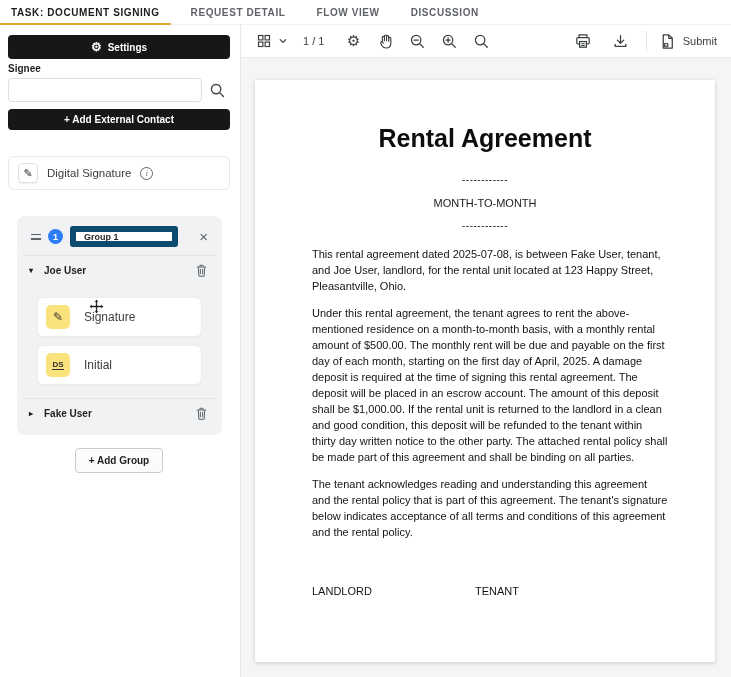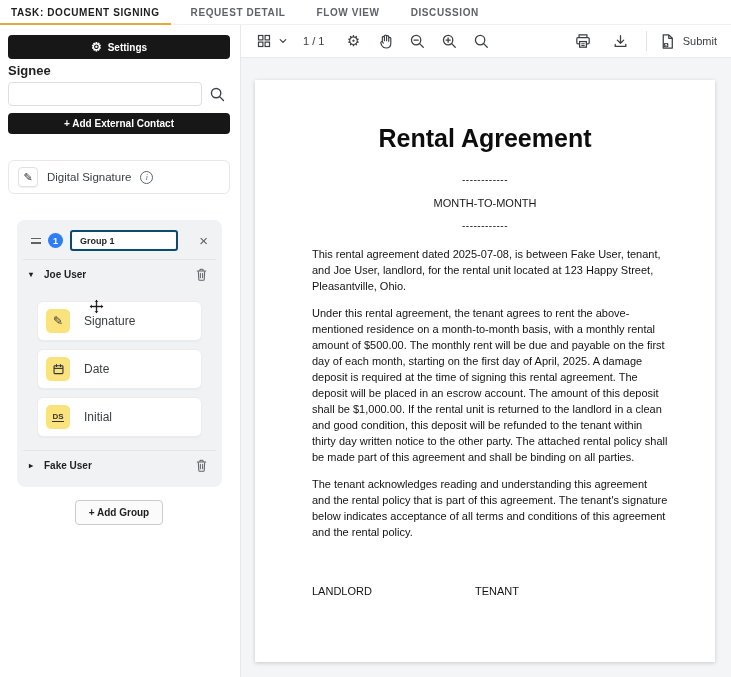--- a/index.html
+++ b/index.html
@@ -22,21 +22,21 @@
   .main { display:flex; height:652px; }
   .sidebar { width:241px; min-width:241px; background:#fff; padding:5px 10px 0 8px;
              border-right:1px solid #e6e8ea; overflow:hidden; }
   .rightcol { flex:1; display:flex; flex-direction:column; }
   
   .btn-black { display:flex; align-items:center; justify-content:center; gap:6px;
       width:100%; background:#171717; color:#fff; border:none; border-radius:4px;
       font-size:10px; font-weight:bold; font-family:inherit; cursor:pointer; }
   .settings-btn { height:24px; margin-top:5px; }
   .gear-glyph { font-size:12px; line-height:1; }
-  .signee-label { font-size:13px; font-weight:bold; color:#1f1f1f; margin:4px 0 3px; }
+  .signee-label { font-size:10px; font-weight:bold; color:#1f1f1f; margin:4px 0 3px; }
   .signee-row { display:flex; align-items:center; gap:2px; }
   .signee-input { flex:1; height:24px; border:1px solid #dcdee0; border-radius:4px;
       font-size:11px; padding:0 8px; font-family:inherit; outline:none; }
   .iconbtn { background:none; border:none; cursor:pointer; display:flex;
       align-items:center; justify-content:center; padding:0; color:#3c4043; }
   .search-btn { width:26px; height:26px; }
   .add-contact-btn { height:21px; margin-top:6px; }
   .ds-card { margin-top:26px; height:34px; border:1px solid #e7e8ea; border-radius:6px;
       display:flex; align-items:center; gap:9px; padding:0 9px; background:#fff; }
   .ds-pencil-box { width:20px; height:20px; border:1px solid #dfe1e3; border-radius:4px;
@@ -48,21 +48,21 @@
       color:#5f6368; font-family:"Liberation Serif", serif; font-style:italic; }
   
   .group-panel { margin:26px 8px 0 9px; background:#f1f2f4; border-radius:8px;
       padding:8px 6px 8px 6px; }
   .group-header { display:flex; align-items:center; gap:7px; padding:2px 4px 8px 8px; }
   .drag-handle { display:flex; flex-direction:column; gap:3px; cursor:grab; }
   .drag-handle span { display:block; width:10px; height:1.5px; background:#5f6368; }
   .order-badge { width:15px; height:15px; border-radius:50%; background:#2E7CF6;
       color:#fff; font-size:9px; font-weight:bold; display:flex; align-items:center;
       justify-content:center; flex:none; }
-  .group-name-input { width:108px; height:21px; border:2px solid #0c4a6e;
+  .group-name-input { width:108px; height:21px; border:6px solid #0c4a6e;
       border-radius:3px; background:#fff; font-size:9px; font-weight:bold;
       padding:0 8px; font-family:inherit; color:#1f1f1f; outline:none; }
   .group-close { margin-left:auto; font-size:15px; color:#5f6368; line-height:1;
       background:none; border:none; cursor:pointer; padding:0 4px; }
   .member-header { display:flex; align-items:center; gap:7px; padding:5px 6px;
       border-top:1px solid #e3e4e6; font-size:10px; font-weight:bold; color:#1f1f1f;
       cursor:pointer; }
   .caret { font-size:8px; color:#1f1f1f; width:8px; }
   .trash-btn { margin-left:auto; width:18px; height:18px; }
   .fields { padding:13px 14px; display:flex; flex-direction:column; gap:8px; }
@@ -189,30 +189,20 @@
 
       <div class="fields">
         <div class="field-card">
           <span class="field-icon">
             <span>✎</span>
           </span>
           <span class="field-label">Signature</span>
         </div>
         <div class="field-card">
           <span class="field-icon">
-            <svg width="13" height="13" viewBox="0 0 14 14">
-              <rect x="2.2" y="3" width="9.6" height="8.4" rx="1" fill="none" stroke="#333" stroke-width="1.2"></rect>
-              <path d="M2.2 5.8 h9.6" stroke="#333" stroke-width="1.2"></path>
-              <path d="M4.8 1.8 v2 M9.2 1.8 v2" stroke="#333" stroke-width="1.2" stroke-linecap="round"></path>
-            </svg>
-          </span>
-          <span class="field-label">Date</span>
-        </div>
-        <div class="field-card">
-          <span class="field-icon">
             <span class="ds-initials">DS</span>
           </span>
           <span class="field-label">Initial</span>
         </div>
       </div>
 
       <div class="member-header">
         <span class="caret">▸</span>
         <span>Fake User</span>
         <button class="iconbtn trash-btn">

